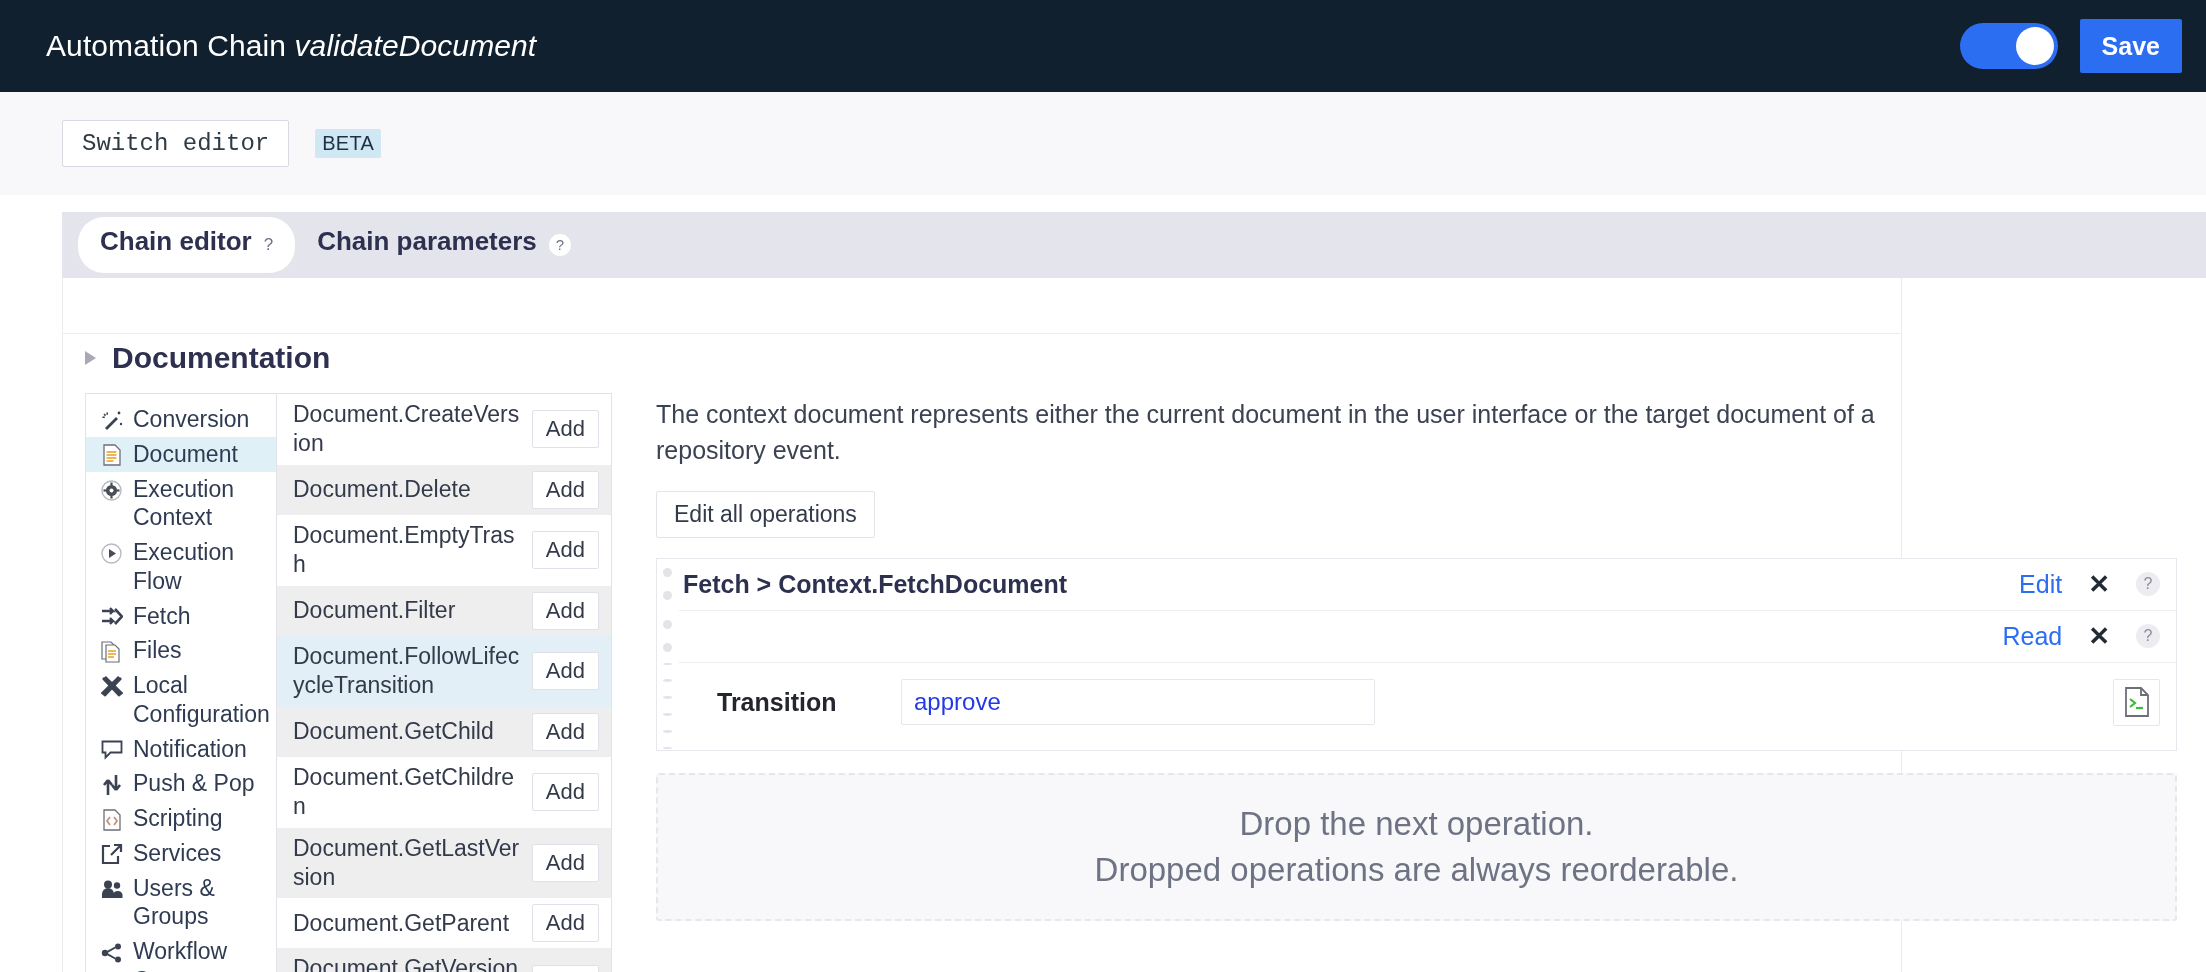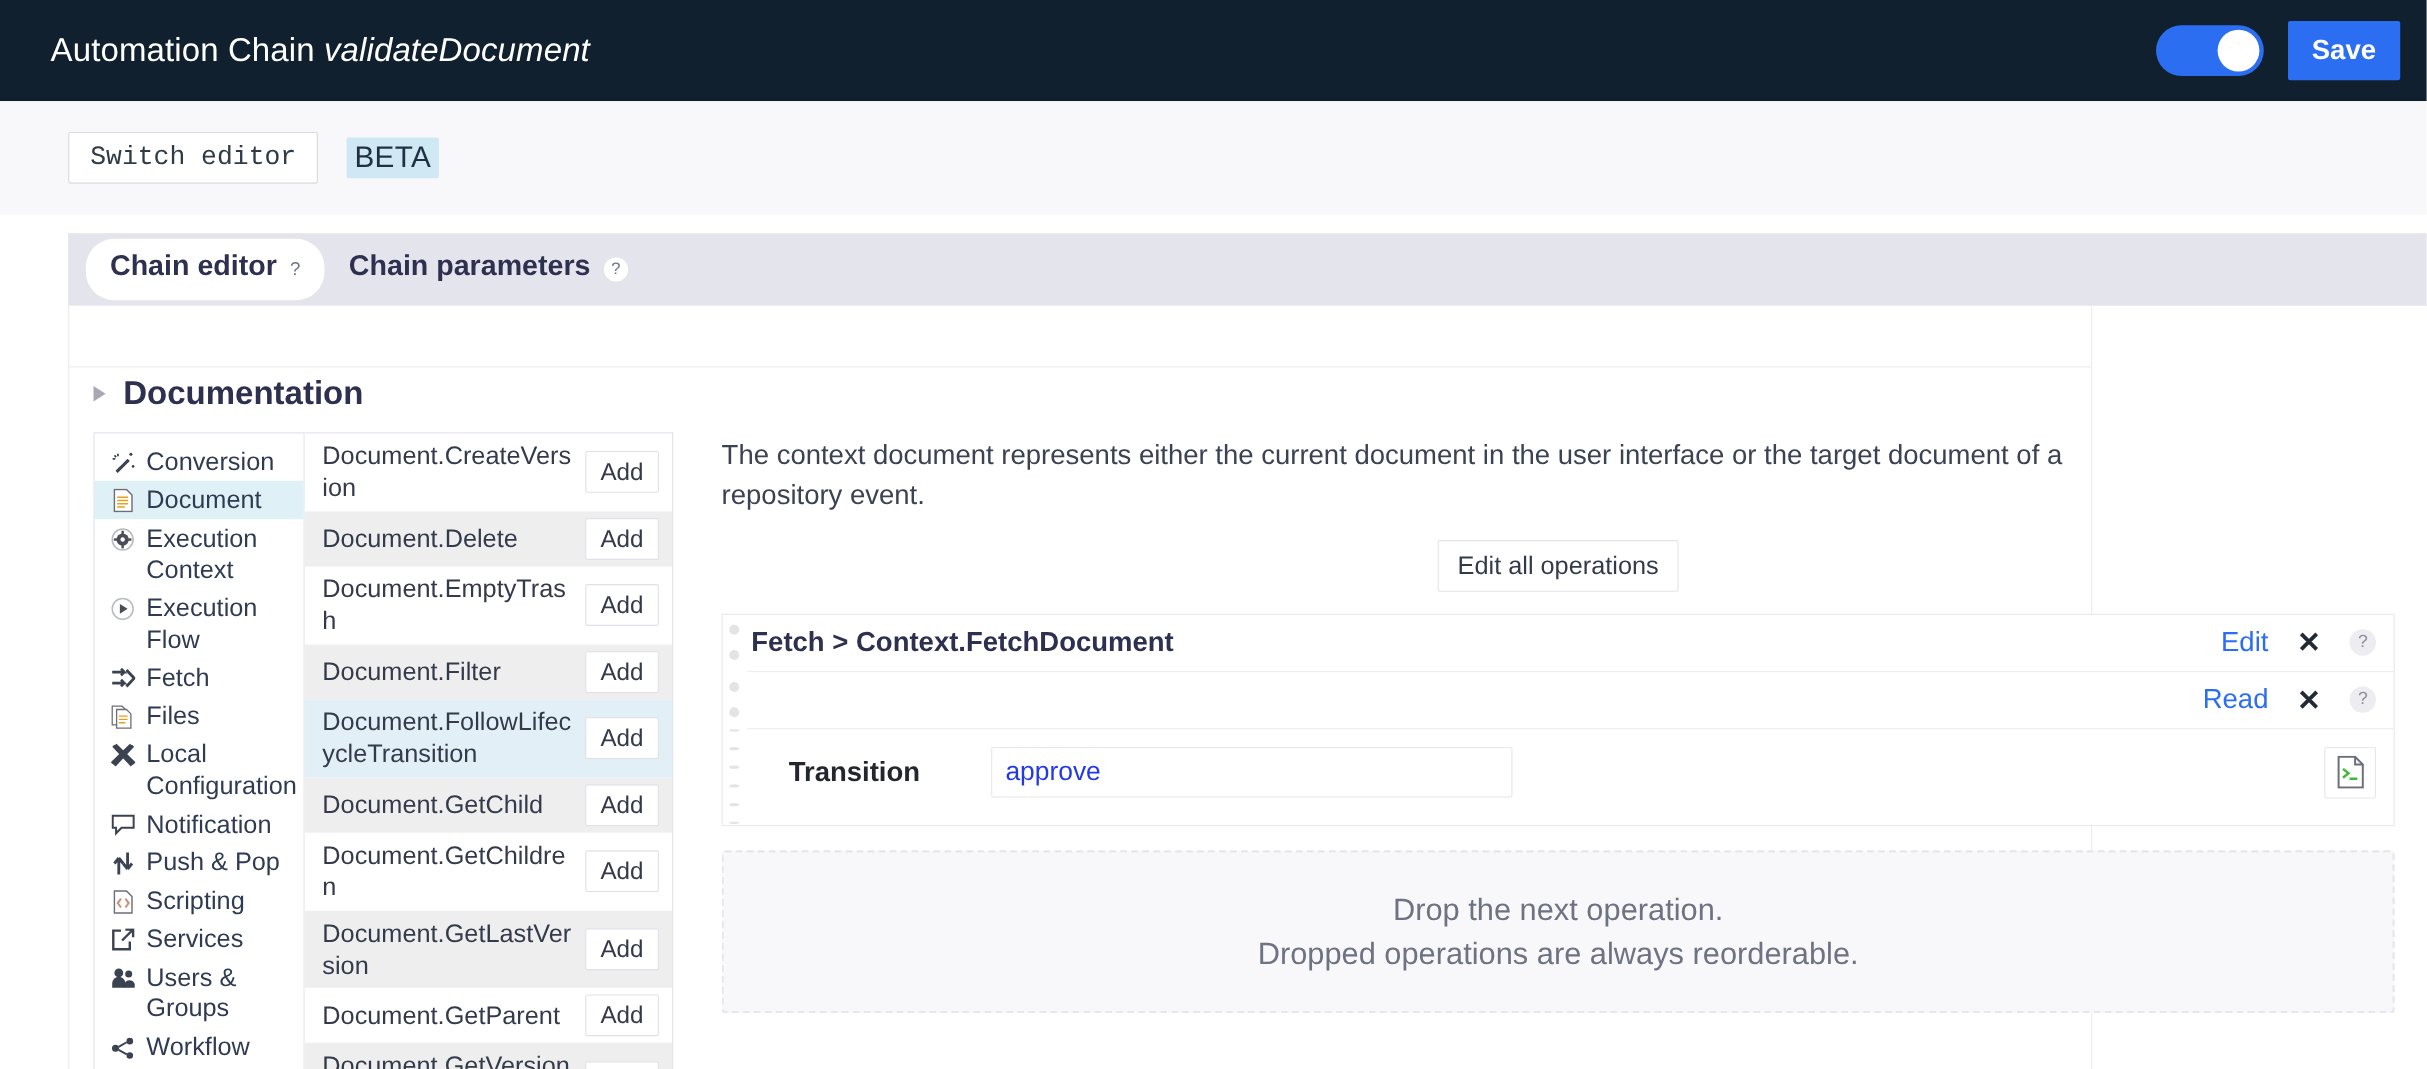--- a/index.html
+++ b/index.html
@@ -85,21 +85,21 @@
     padding: 0 19px;
     font-size: 24px;
     font-family: Liberation Mono, monospace;
     border-radius: 2px;
     cursor: pointer;
   }
   .beta-badge {
     margin-left: 26px;
     background: #cfe8f3;
     color: #1f3044;
-    font-size: 27px;
+    font-size: 20px;
     padding: 3px 7px;
     border-radius: 2px;
     letter-spacing: .3px;
   }
 
   
   .tabstrip {
     position: absolute; left: 62px; top: 212px;
     width: 2144px; height: 66px;
     background: #e4e4ec;
@@ -236,21 +236,21 @@
     padding-left: 44px;
   }
   .ctx-desc {
     font-size: 25px;
     color: #3b4252;
     line-height: 1.45;
     max-width: 1290px;
     margin: 3px 0 0 0;
   }
   .edit-all-wrap {
-    display: flex; justify-content: center;
+    display: flex; justify-content: flex-start;
     margin-top: 22px;
     padding-right: 8px;
   }
   .btn-edit-all {
     background: #ffffff;
     border: 1px solid #e3e3ea;
     color: #333a4a;
     font-size: 23px;
     font-family: "Liberation Sans", sans-serif;
     padding: 9px 17px;
@@ -358,21 +358,21 @@
     margin-right: 8px;
     height: 148px;
     border: 2px dashed #e6e6ec;
     background: #f8f8fa;
     display: flex; flex-direction: column;
     align-items: center; justify-content: center;
     gap: 8px;
     border-radius: 3px;
   }
   .dropzone div {
-    font-size: 28px;
+    font-size: 33px;
     color: #6e7384;
   }
 </style>
 </head>
 <body>
 
 <div class="header">
   <div class="header-title">
     <span>Automation Chain</span>
     <span class="chain-name">validateDocument</span>

